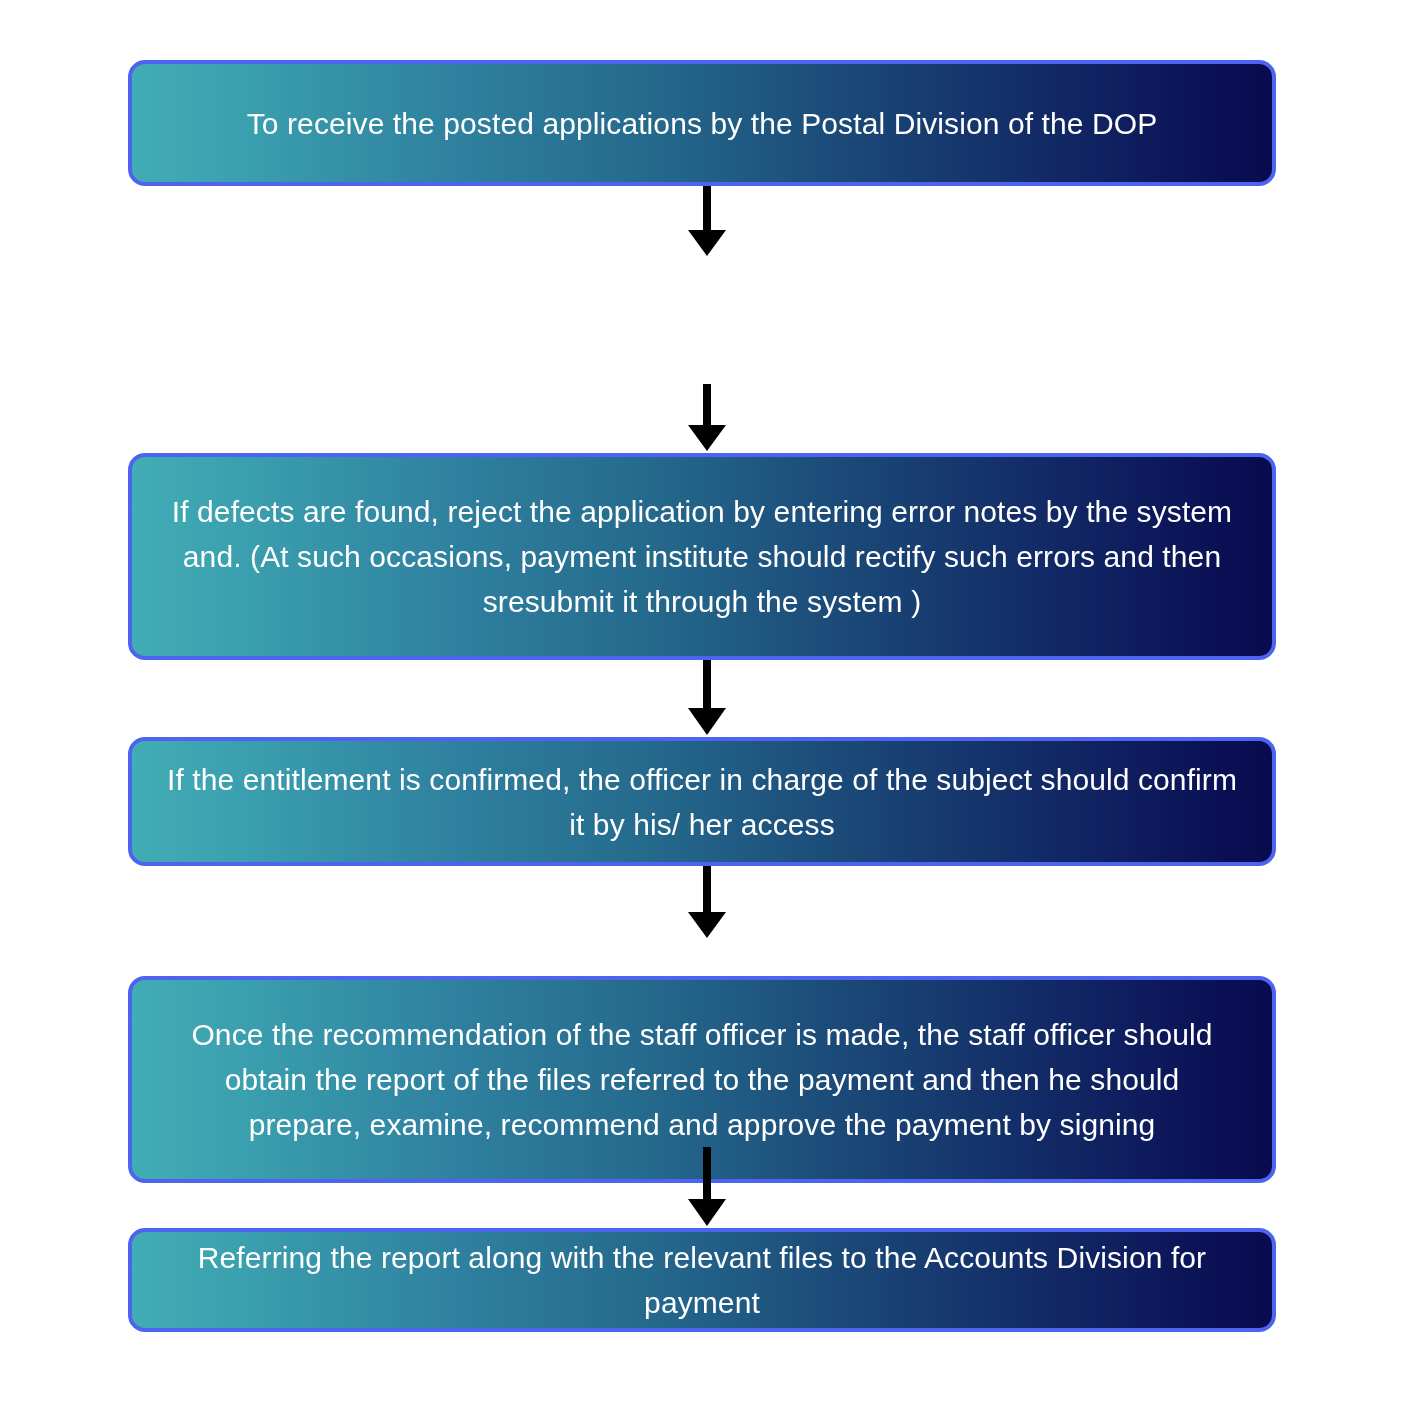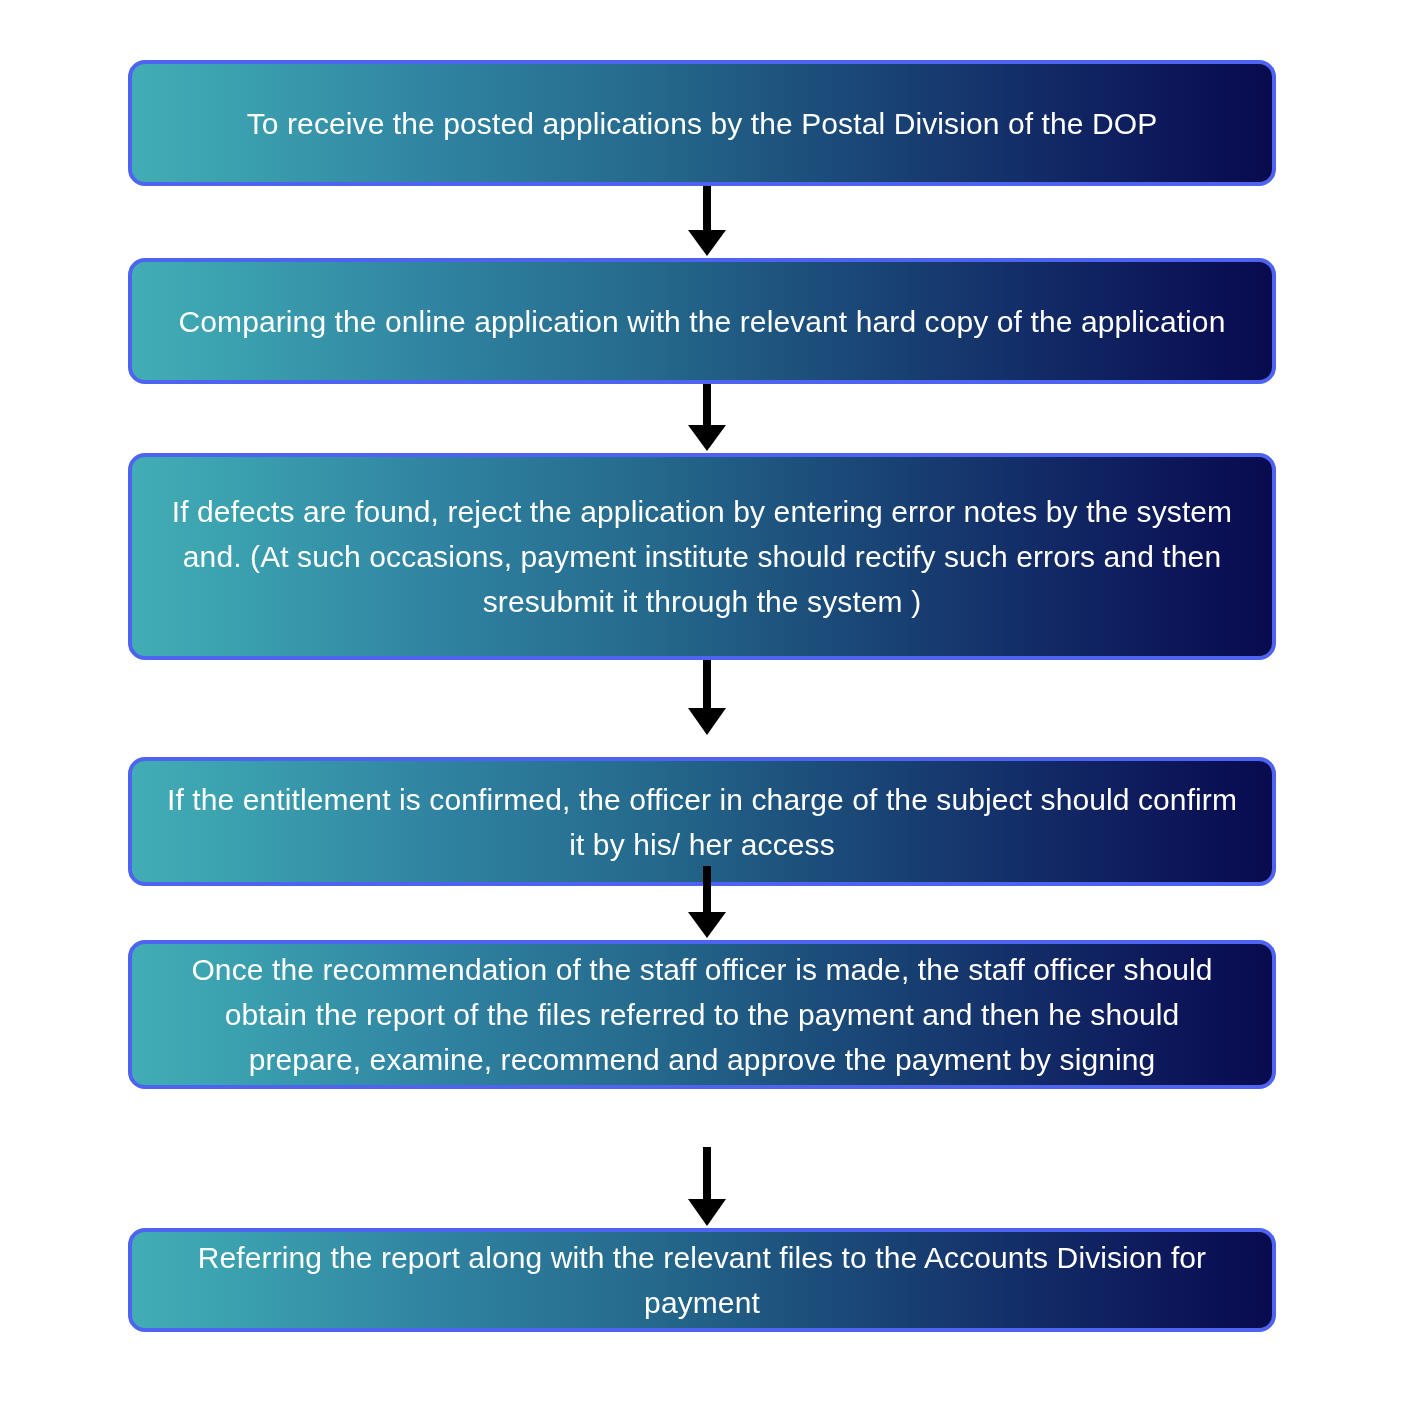--- a/index.html
+++ b/index.html
@@ -70,54 +70,51 @@
     <div class="flow-step-text">To receive the posted applications by the Postal Division of the DOP</div>
   </div>
 
   <div class="flow-arrow" style="top:186px; height:72px;">
     <svg viewBox="0 0 40 72" width="40" height="72" aria-hidden="true">
       <rect x="16" y="0" width="8" height="46" fill="#000000"></rect>
       <path d="M1 44 L39 44 L20 70 Z" fill="#000000"></path>
     </svg>
   </div>
 
-  <div class="flow-step" style="top:258px; height:126px;">
-    <div class="flow-step-text">Comparing the online application with the relevant hard copy of the application</div>
-  </div>
 
   <div class="flow-arrow" style="top:384px; height:69px;">
     <svg viewBox="0 0 40 69" width="40" height="69" aria-hidden="true">
       <rect x="16" y="0" width="8" height="43" fill="#000000"></rect>
       <path d="M1 41 L39 41 L20 67 Z" fill="#000000"></path>
     </svg>
   </div>
 
   <div class="flow-step" style="top:453px; height:207px;">
     <div class="flow-step-text">If defects are found, reject the application by entering error notes by the system and. (At such occasions, payment institute should rectify such errors and then sresubmit it through the system )</div>
   </div>
 
   <div class="flow-arrow" style="top:660px; height:77px;">
     <svg viewBox="0 0 40 77" width="40" height="77" aria-hidden="true">
       <rect x="16" y="0" width="8" height="50" fill="#000000"></rect>
       <path d="M1 48 L39 48 L20 75 Z" fill="#000000"></path>
     </svg>
   </div>
 
-  <div class="flow-step" style="top:737px; height:129px;margin-top:20px;">
+  <div class="flow-step" style="top:737px; height:129px;">
     <div class="flow-step-text">If the entitlement is confirmed, the officer in charge of the subject should confirm it by his/ her access</div>
   </div>
 
   <div class="flow-arrow" style="top:866px; height:74px;">
     <svg viewBox="0 0 40 74" width="40" height="74" aria-hidden="true">
       <rect x="16" y="0" width="8" height="48" fill="#000000"></rect>
       <path d="M1 46 L39 46 L20 72 Z" fill="#000000"></path>
     </svg>
   </div>
 
-  <div class="flow-step" style="top:940px; height:149px;">
+  <div class="flow-step" style="top:976px; height:207px;">
     <div class="flow-step-text">Once the recommendation of the staff officer is made, the staff officer should obtain the report of the files referred to the payment and then he should prepare, examine, recommend and approve the payment by signing</div>
   </div>
 
   <div class="flow-arrow" style="top:1147px; height:81px;">
     <svg viewBox="0 0 40 81" width="40" height="81" aria-hidden="true">
       <rect x="16" y="0" width="8" height="54" fill="#000000"></rect>
       <path d="M1 52 L39 52 L20 79 Z" fill="#000000"></path>
     </svg>
   </div>
 

